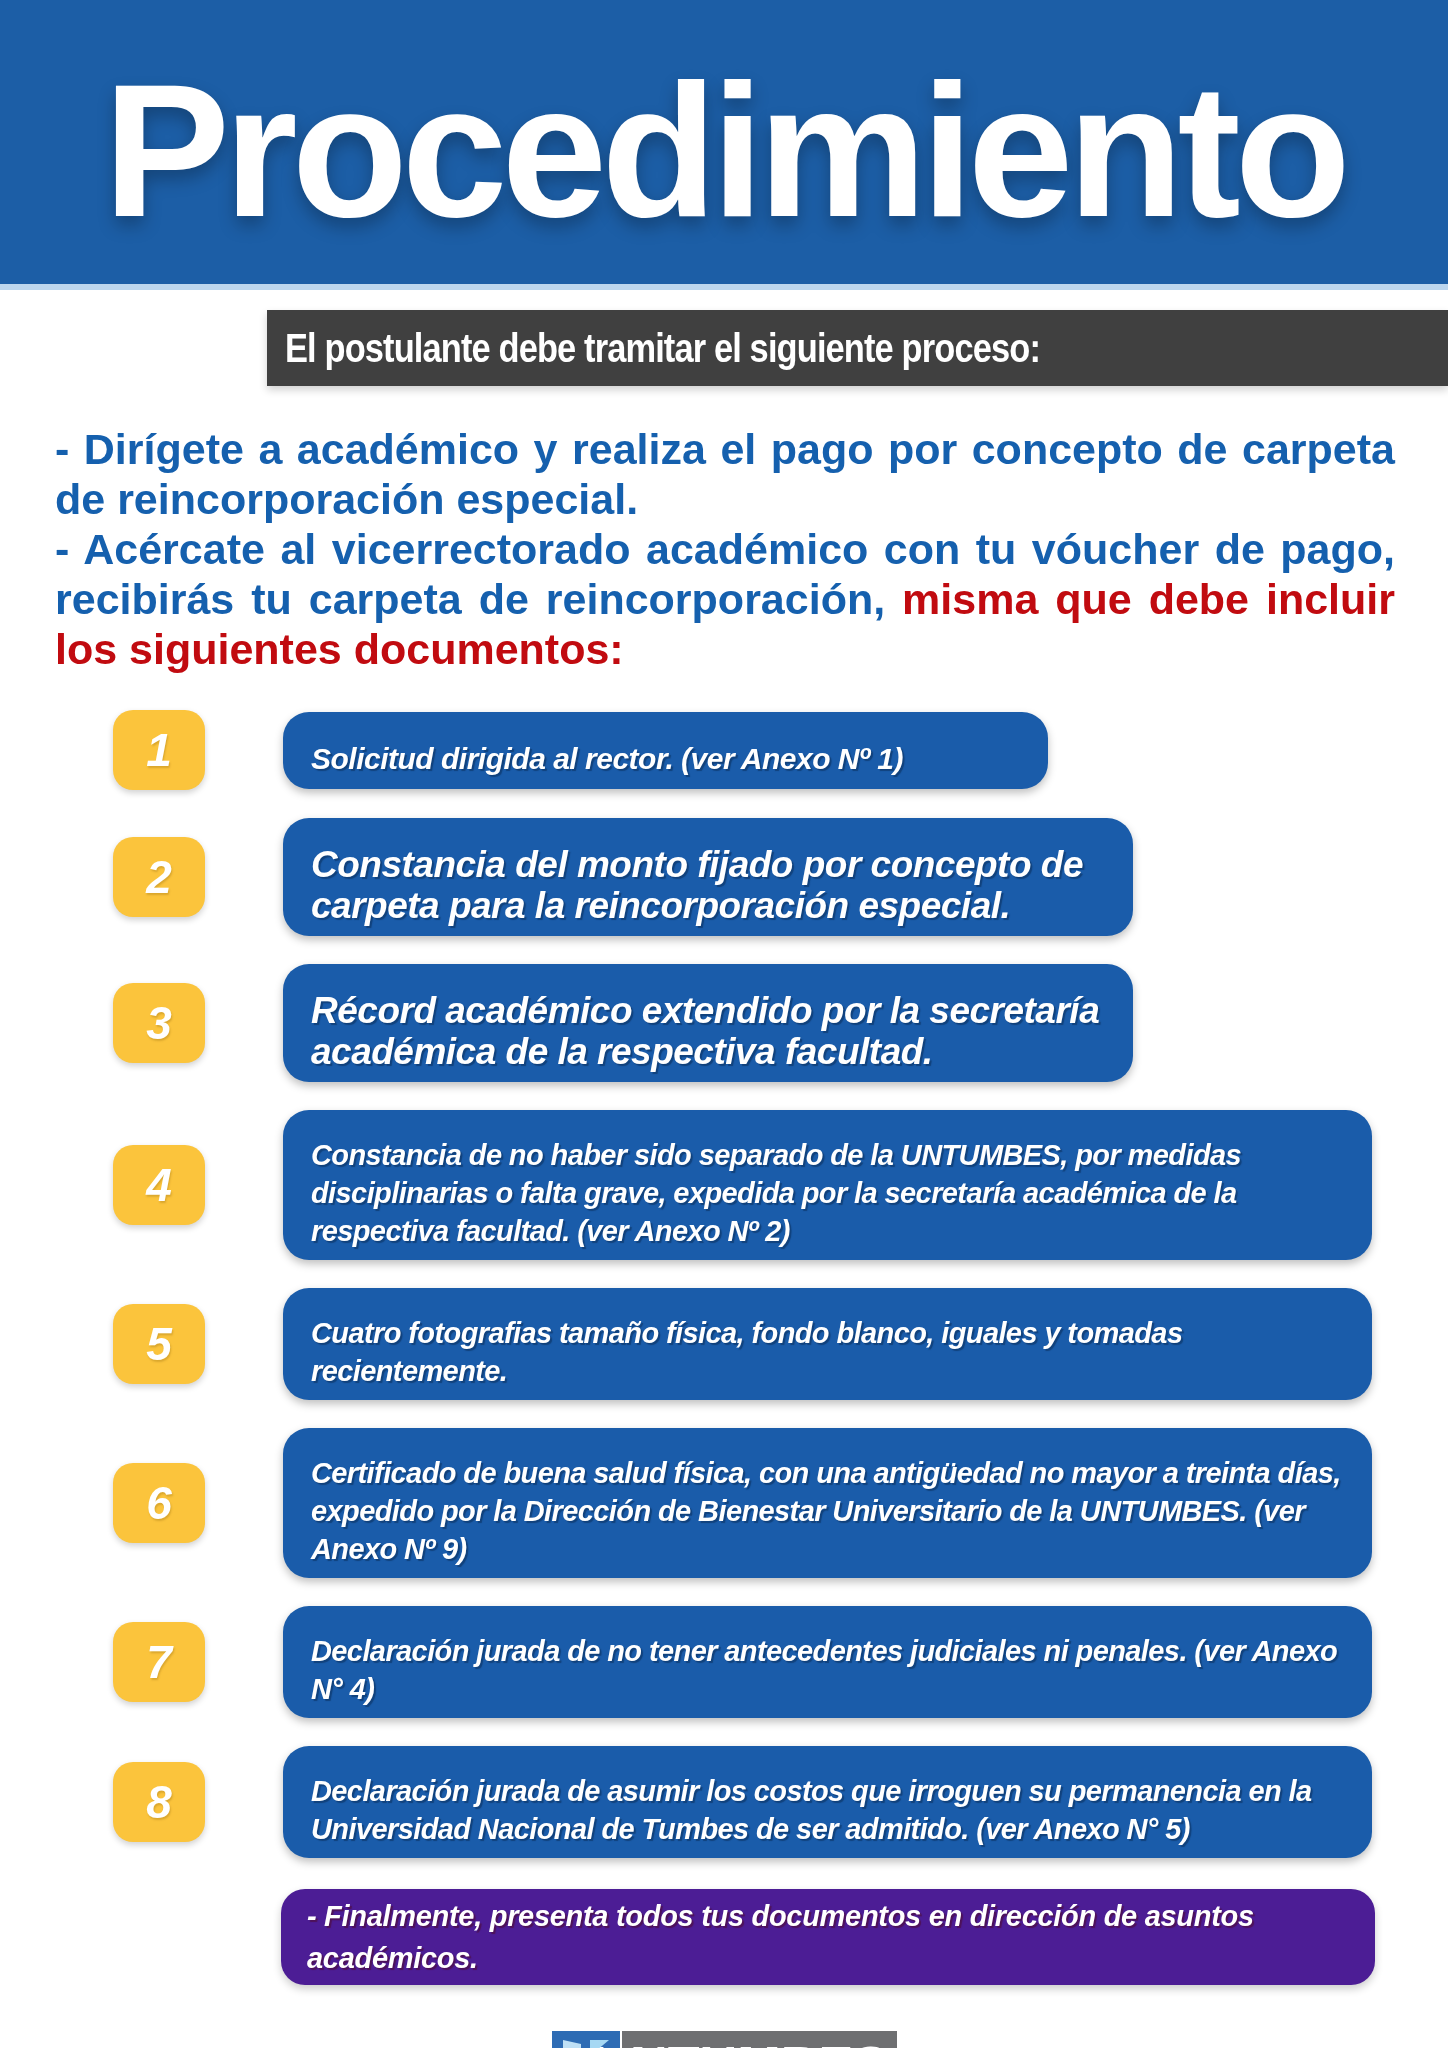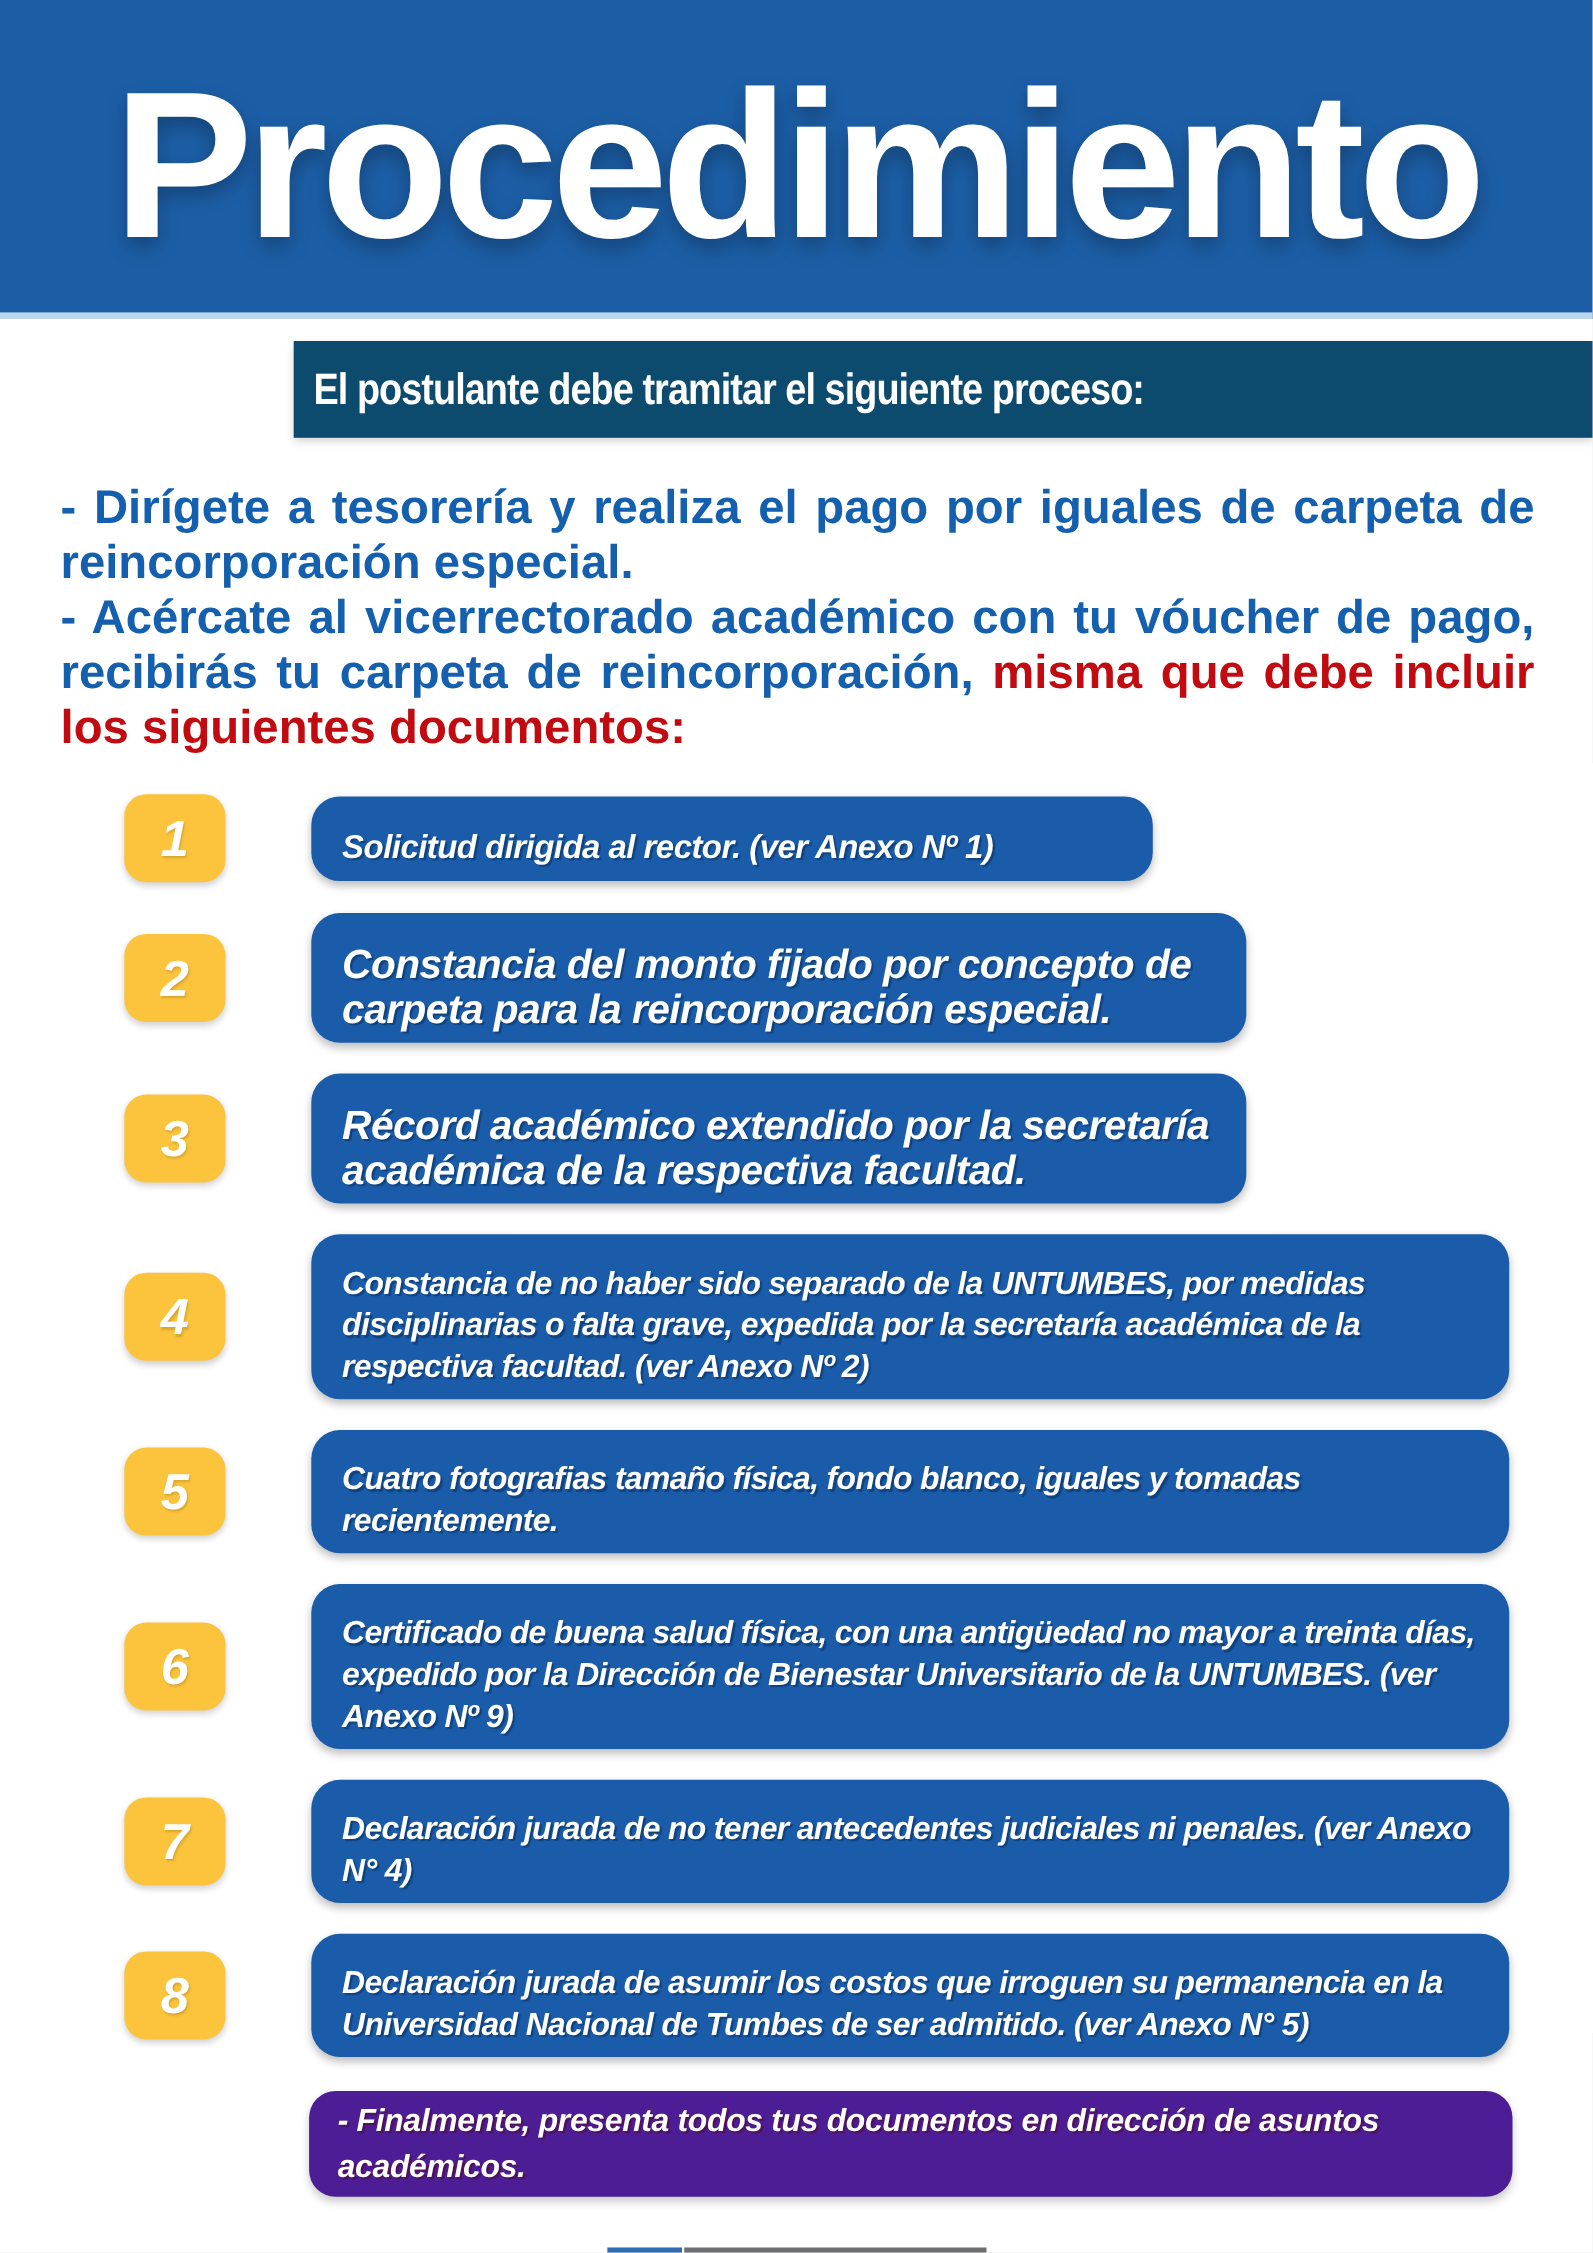--- a/index.html
+++ b/index.html
@@ -21,22 +21,22 @@
   .title-band h1{
     margin:0;padding-top:16px;
     font-size:190px;font-weight:bold;letter-spacing:-6px;
     color:#ffffff;
     text-shadow:0 9px 18px rgba(0,0,0,.28);
     white-space:nowrap;
   }
   
   .red-band{
     margin:20px 0 0 267px;
-    height:88px;
-    background:#0c4a6e;
+    height:76px;
+    background:#404040;
     color:#ffffff;
     display:flex;align-items:center;
     padding-left:18px;
     box-shadow:0 4px 8px rgba(0,0,0,.18);
     overflow:hidden;
   }
   .red-band span{
     display:inline-block;
     font-size:40px;font-weight:bold;letter-spacing:-1px;
     transform:scaleX(.86);transform-origin:left center;
@@ -106,21 +106,21 @@
 
   <div class="title-band">
     <h1>Procedimiento</h1>
   </div>
 
   <div class="red-band">
     <span>El postulante debe tramitar el siguiente proceso:</span>
   </div>
 
   <div class="intro">
-    <p>- Dirígete a tesorería y realiza el pago por iguales de carpeta de reincorporación especial.</p>
+    <p>- Dirígete a académico y realiza el pago por concepto de carpeta de reincorporación especial.</p>
     <p><span>- Acércate al vicerrectorado académico con tu vóucher de pago, recibirás tu carpeta de reincorporación, </span><span class="red-text">misma que debe incluir los siguientes documentos:</span></p>
   </div>
 
   <div class="steps">
 
     <div class="step-row">
       <div class="step-num">1</div>
       <div class="step-pill pill-s">
           <span>Solicitud dirigida al rector. (ver Anexo Nº 1)</span>
         </div>

